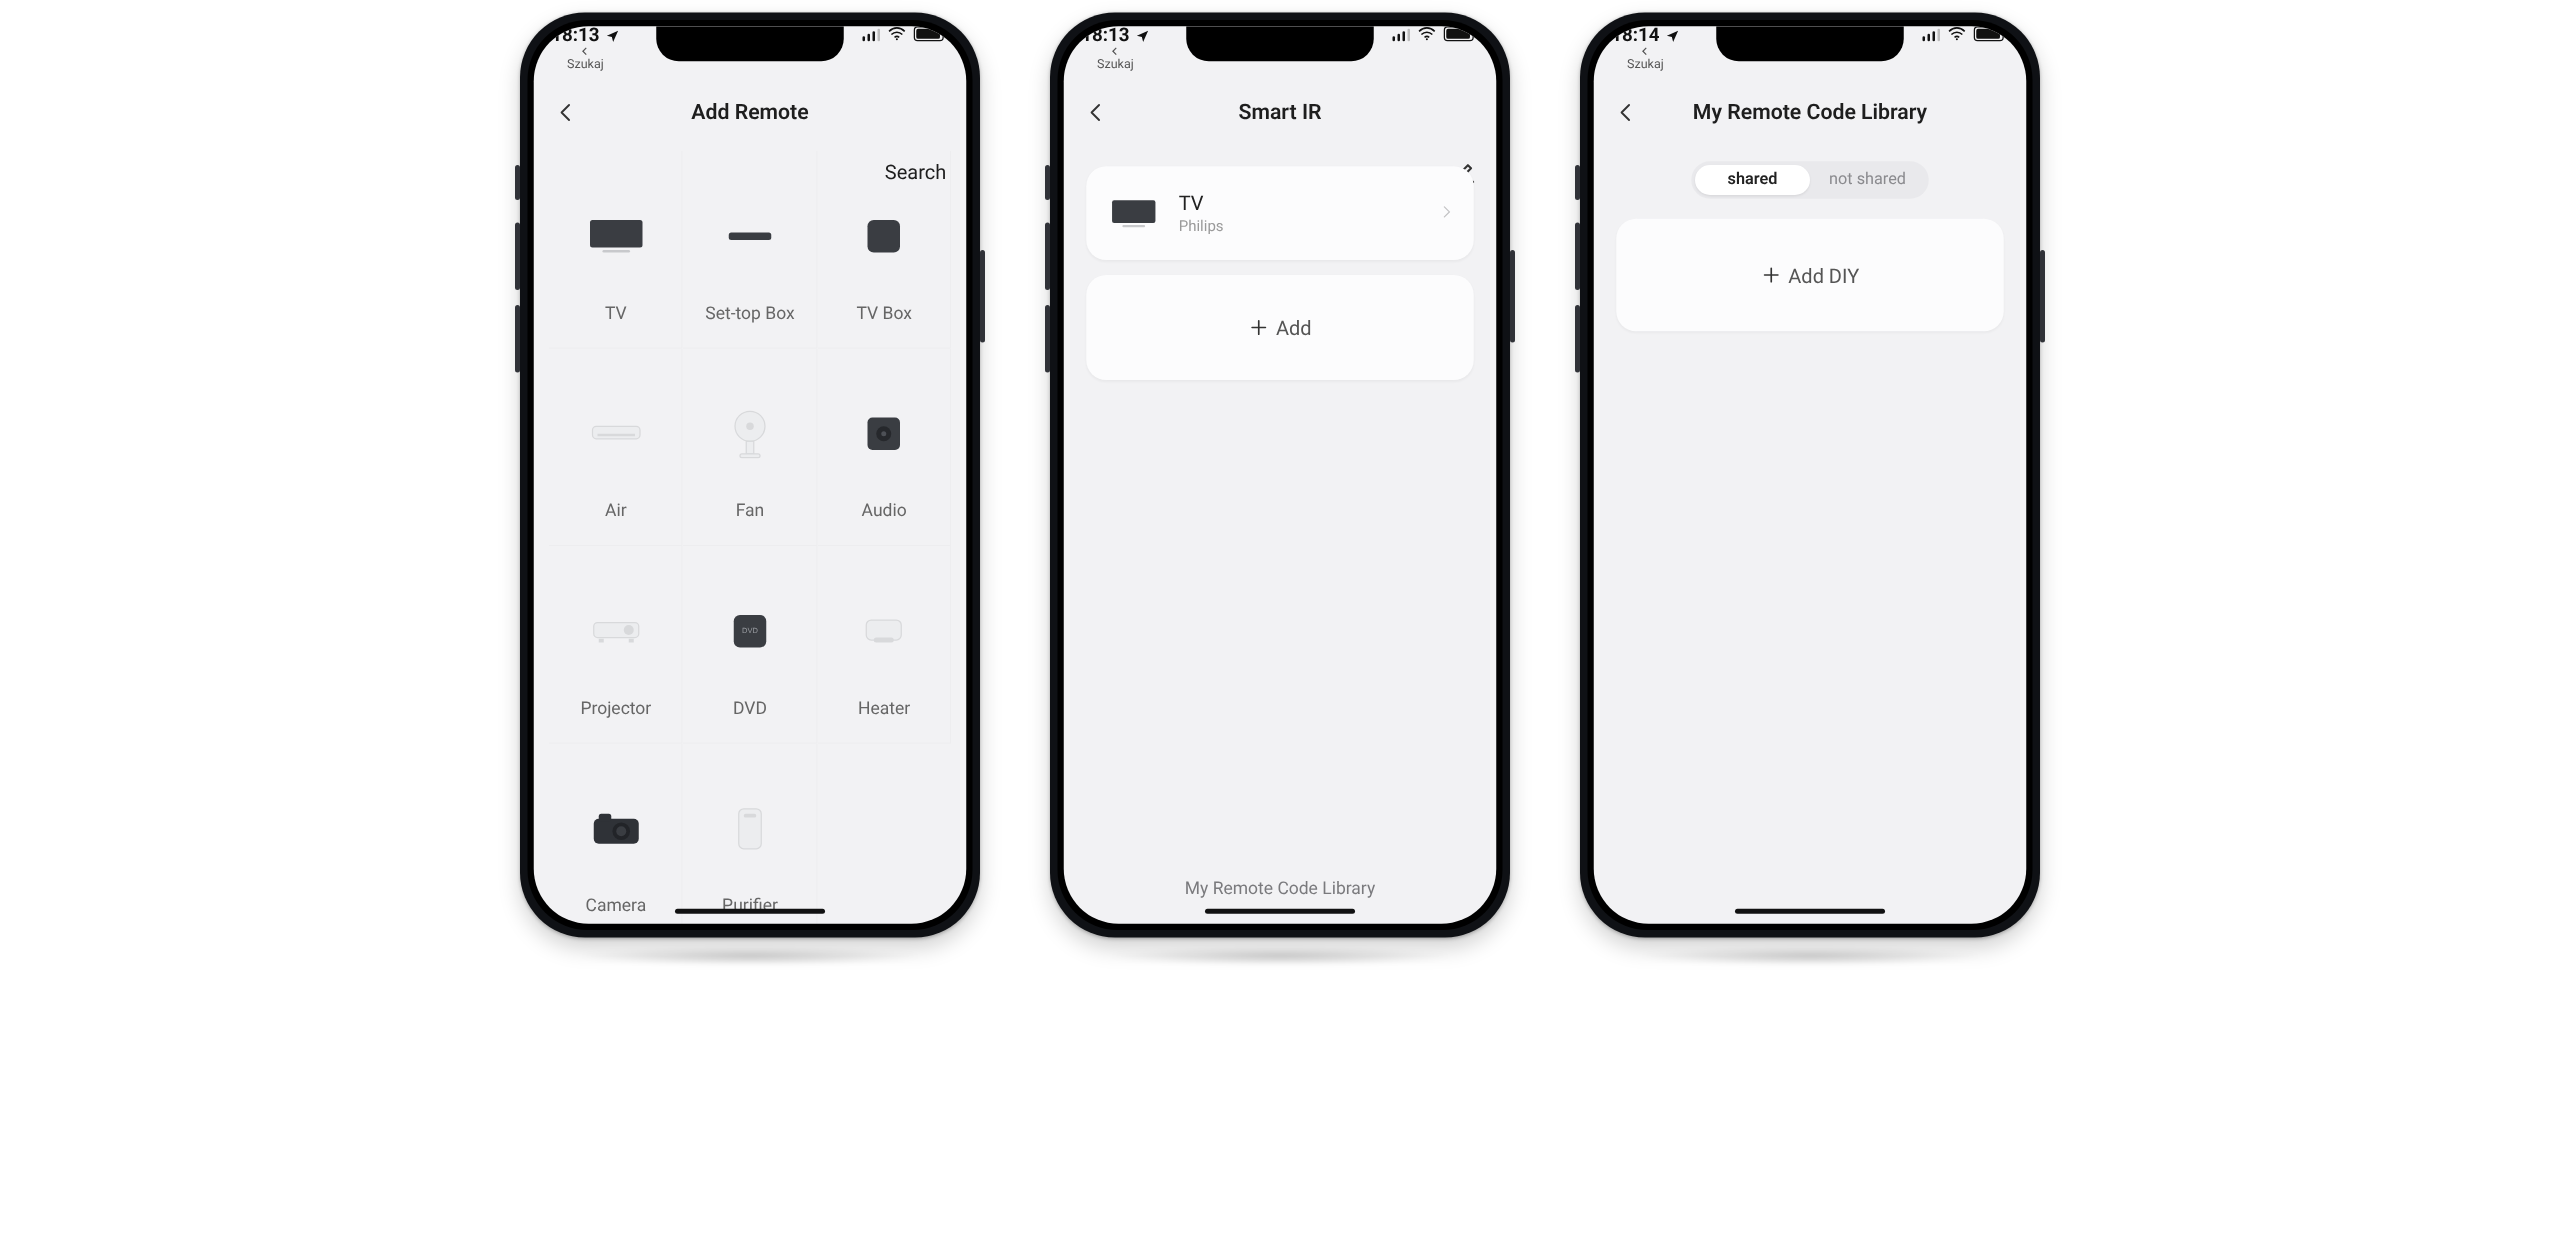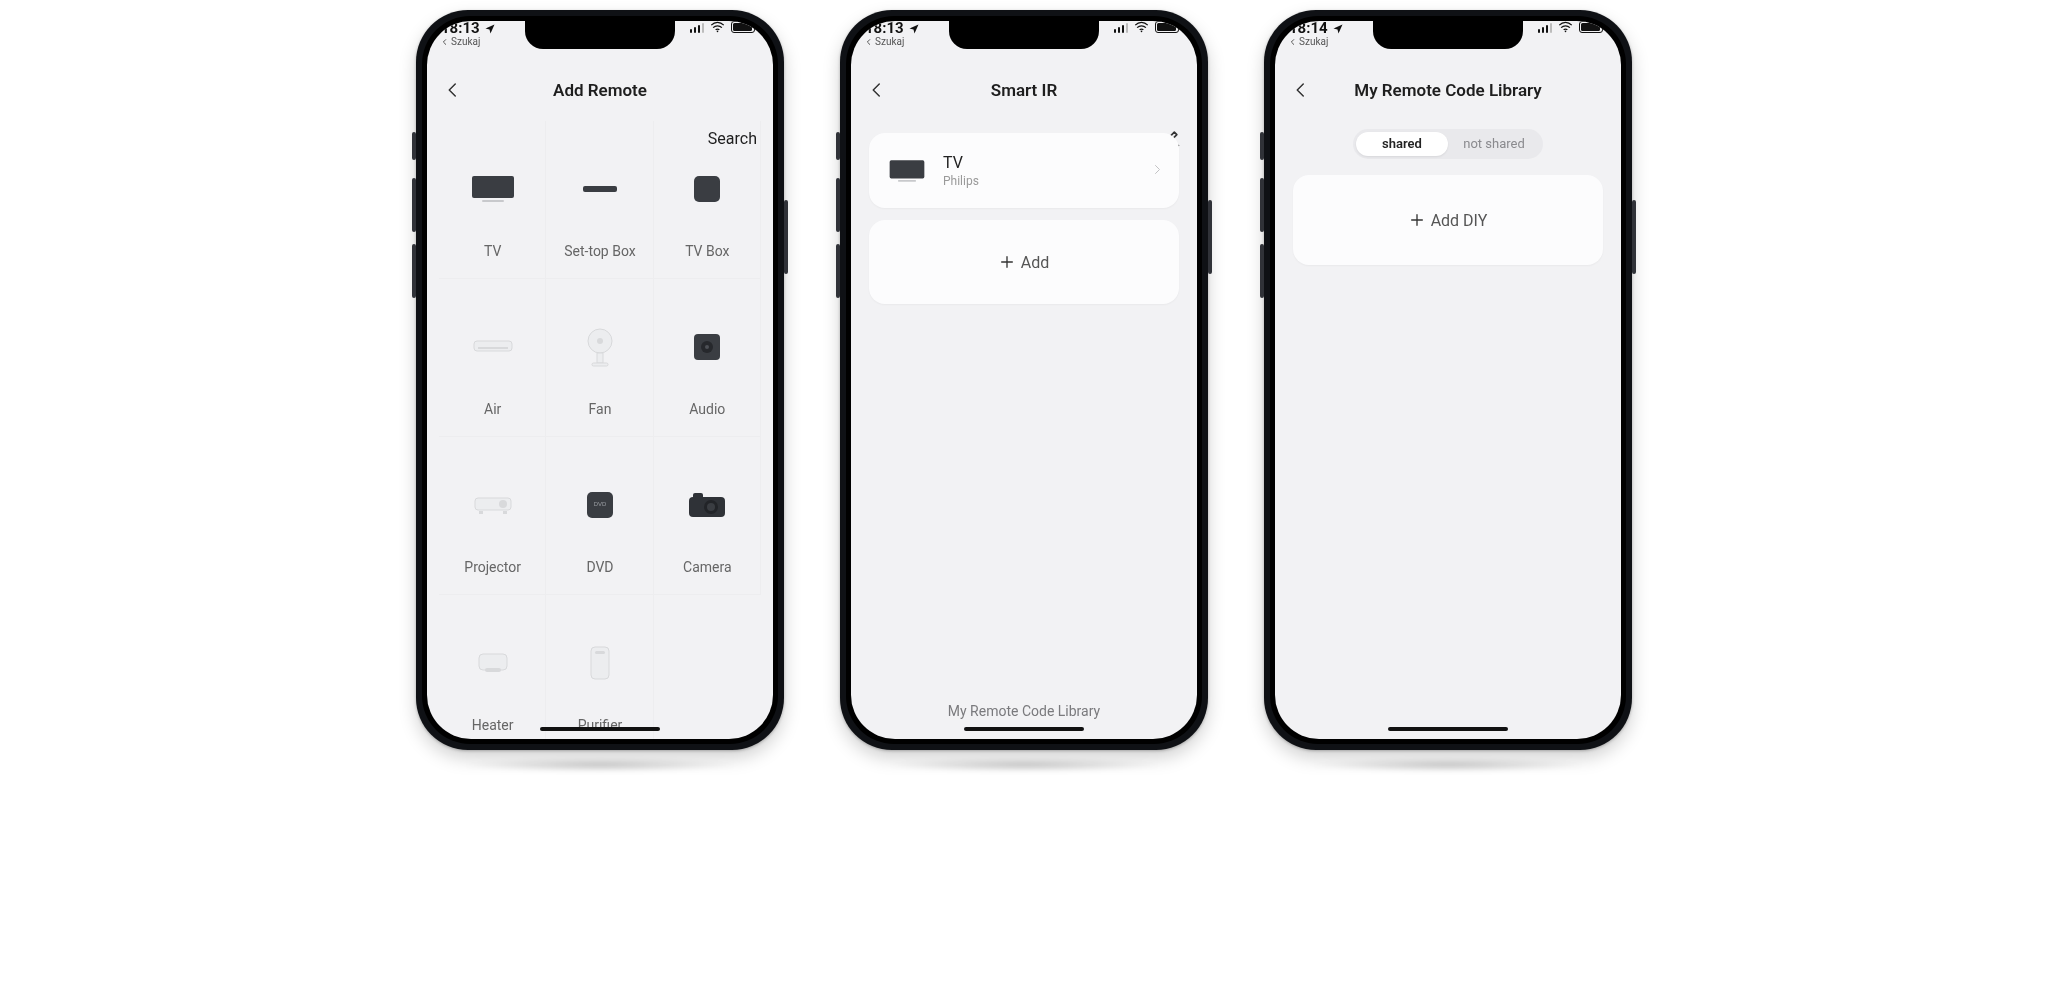--- a/index.html
+++ b/index.html
@@ -69,21 +69,21 @@
     height: 46px;
     display: flex;
     align-items: flex-start;
     justify-content: space-between;
     padding: 0 18px 0 14px;
     font-size: 12px;
     color: #111;
   }
   .status .left { display:flex; flex-direction:column; gap:1px; padding-bottom:0; }
   .status .time-row { display:flex; align-items:center; gap:4px; font-weight:700; font-size:15px; line-height:1; }
-  .status .back-row { display:flex; align-items:center; gap:2px; font-size:10px; color:#555; line-height:1; margin-top:0; }
+  .status .back-row { display:flex; align-items:center; gap:2px; font-size:10px; color:#555; line-height:1; margin-top:0;flex-direction:column; }
   .status .right { display:flex; align-items:center; gap:6px; padding-bottom:4px; }
   .status svg { display:block; }
   .loc-icon { width:12px; height:12px; fill:#111; }
   .sig-bars { display:flex; align-items:flex-end; gap:1.5px; height:11px; }
   .sig-bars span { width:2.5px; background:#111; border-radius:1px; }
   .sig-bars span:nth-child(1){height:4px;}
   .sig-bars span:nth-child(2){height:6px;}
   .sig-bars span:nth-child(3){height:8px;}
   .sig-bars span:nth-child(4){height:10px; background:#bcbcbc;}
   .wifi-icon { width:15px; height:12px; }
@@ -337,38 +337,38 @@
             <svg width="30" height="30" viewBox="0 0 30 30">
                   <rect x="2" y="2" width="26" height="26" rx="5" fill="#3a3d42"></rect>
                   <text x="15" y="16" text-anchor="middle" font-size="6" fill="#9a9da2" font-family="Arial">DVD</text>
                 </svg>
           </div>
           <div class="label">DVD</div>
         </div>
 
         <div class="cell">
           <div class="ico-slot">
+            <svg width="36" height="26" viewBox="0 0 36 26">
+                  <rect x="4" y="4" width="28" height="16" rx="4" fill="#ecedef" stroke="#d8d9db"></rect>
+                  <rect x="10" y="18" width="16" height="4" rx="2" fill="#d8d9db"></rect>
+                </svg>
+          </div>
+          <div class="label">Heater</div>
+        </div>
+
+        <div class="cell">
+          <div class="ico-slot">
             <svg width="40" height="28" viewBox="0 0 40 28">
                   <rect x="2" y="6" width="36" height="20" rx="4" fill="#2f3237"></rect>
                   <rect x="6" y="2" width="10" height="6" rx="2" fill="#2f3237"></rect>
                   <circle cx="24" cy="16" r="7" fill="#222428"></circle>
                   <circle cx="24" cy="16" r="4" fill="#3a3d42"></circle>
                 </svg>
           </div>
           <div class="label">Camera</div>
-        </div>
-
-        <div class="cell">
-          <div class="ico-slot">
-            <svg width="36" height="26" viewBox="0 0 36 26">
-                  <rect x="4" y="4" width="28" height="16" rx="4" fill="#ecedef" stroke="#d8d9db"></rect>
-                  <rect x="10" y="18" width="16" height="4" rx="2" fill="#d8d9db"></rect>
-                </svg>
-          </div>
-          <div class="label">Heater</div>
         </div>
 
         <div class="cell">
           <div class="ico-slot">
             <svg width="24" height="36" viewBox="0 0 24 36">
                   <rect x="3" y="2" width="18" height="32" rx="4" fill="#ecedef" stroke="#d8d9db"></rect>
                   <rect x="7" y="6" width="10" height="3" rx="1.5" fill="#d8d9db"></rect>
                 </svg>
           </div>
           <div class="label">Purifier</div>

